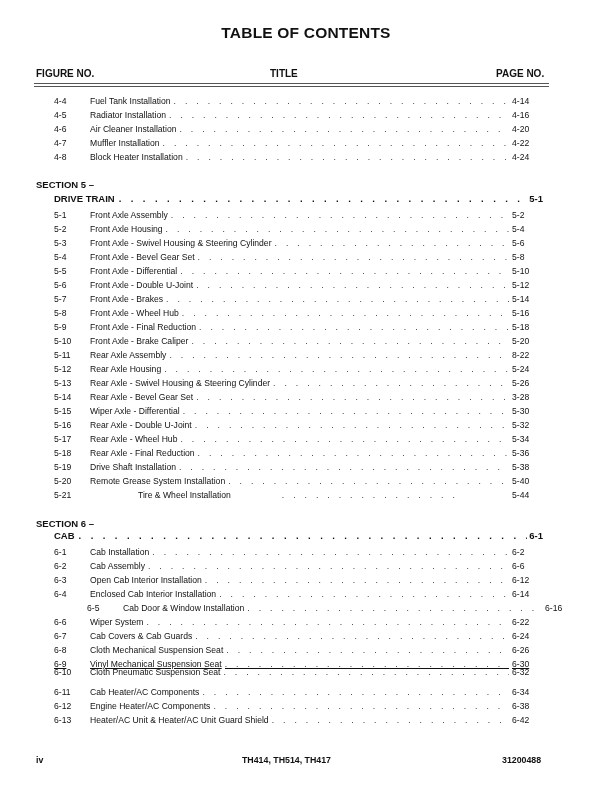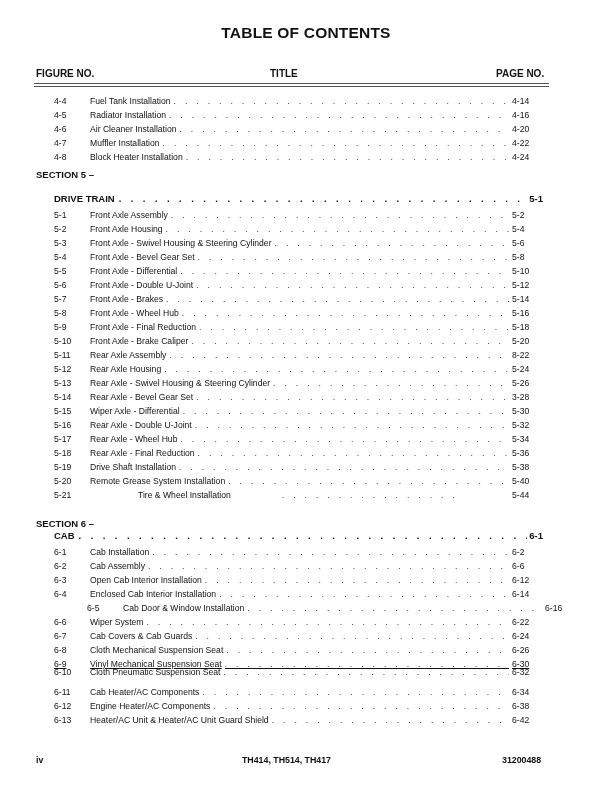--- a/index.html
+++ b/index.html
@@ -58,21 +58,21 @@
       <span class="txt">Muffler Installation</span>
       <span class="dots">. . . . . . . . . . . . . . . . . . . . . . . . . . . . . . . . . . . . . . . . . . . . . . . . . . . . . . . . . . . . . . . . . . . . . . . . . . . . . . . . . . . . . . . . . . . . .</span>
       <span class="pg">4-22</span>
     </div>
     <div class="row" style="top: 152px;">
       <span class="num">4-8</span>
       <span class="txt">Block Heater Installation</span>
       <span class="dots">. . . . . . . . . . . . . . . . . . . . . . . . . . . . . . . . . . . . . . . . . . . . . . . . . . . . . . . . . . . . . . . . . . . . . . . . . . . . . . . . . . . . . . . . . . . . .</span>
       <span class="pg">4-24</span>
     </div>
-    <div class="sec-label" style="top: 169px;">SECTION  5 –</div>
+    <div class="sec-label" style="top: 179px;">SECTION  5 –</div>
     <div class="sec-row" style="top: 193px;">
       <span>DRIVE TRAIN</span>
       <span class="dots">. . . . . . . . . . . . . . . . . . . . . . . . . . . . . . . . . . . . . . . . . . . . . . . . . . . . . . . . . . . . . . . . . . . . . . . . . . . . . . . . . . . . . . . . . . . . .</span>
       <span class="pg">5-1</span>
     </div>
     <div class="row" style="top: 210px;">
       <span class="num">5-1</span>
       <span class="txt">Front Axle Assembly</span>
       <span class="dots">. . . . . . . . . . . . . . . . . . . . . . . . . . . . . . . . . . . . . . . . . . . . . . . . . . . . . . . . . . . . . . . . . . . . . . . . . . . . . . . . . . . . . . . . . . . . .</span>
       <span class="pg">5-2</span>

